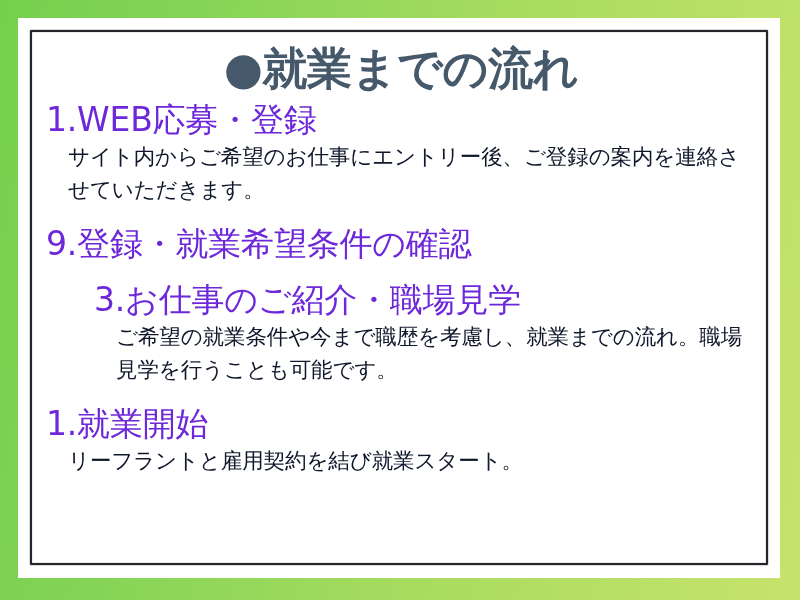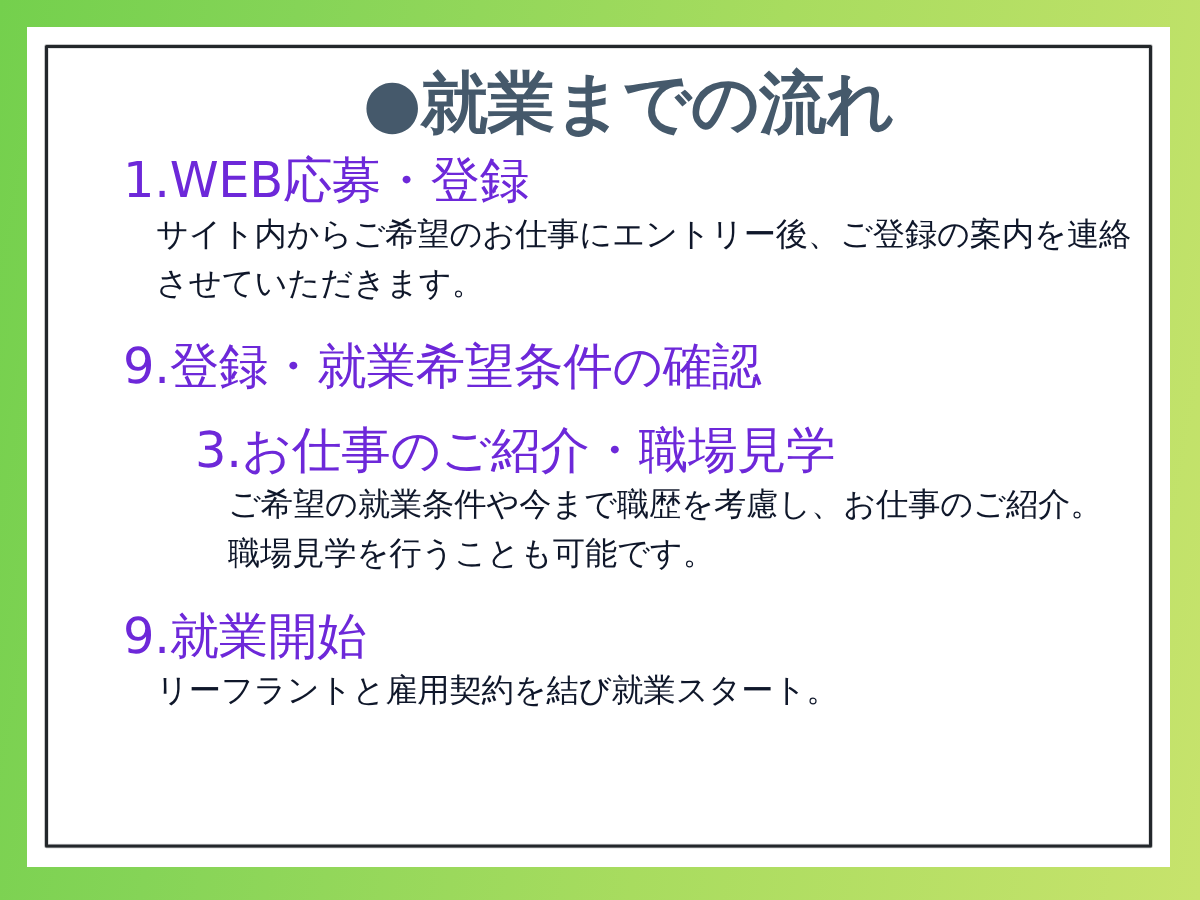--- a/index.html
+++ b/index.html
@@ -41,21 +41,20 @@
     width: 100%;
     height: 100%;
     box-sizing: border-box;
     border: 2px solid #23272b;
     border-radius: 1px;
     background: #ffffff;
     box-shadow:
       0 0 0 0.5px rgba(35,39,43,0.35),
       inset 0 0 0 0.5px rgba(35,39,43,0.18);
     overflow: hidden;
-    padding-left: 36px;
   }
   
   #framebox::before {
     content: "";
     position: absolute;
     inset: -2px;
     pointer-events: none;
     background:
       linear-gradient(to right, rgba(255,255,255,0.85) 0 3px, transparent 3px) top left / 60px 2px no-repeat,
       linear-gradient(to right, rgba(255,255,255,0.6) 0 2px, transparent 2px) top 0 right 40px / 30px 2px no-repeat,
@@ -124,24 +123,24 @@
           <h2 class="step-heading">1.WEB応募・登録</h2>
           <p class="step-body">サイト内からご希望のお仕事にエントリー後、ご登録の案内を連絡させていただきます。</p>
         </section>
 
         <section class="step" id="step-2">
           <h2 class="step-heading">9.登録・就業希望条件の確認</h2>
         </section>
 
         <section class="step" id="step-3">
           <h2 class="step-heading">3.お仕事のご紹介・職場見学</h2>
-          <p class="step-body">ご希望の就業条件や今まで職歴を考慮し、お仕事のご紹介。職場見学を行うことも可能です。</p>
+          <p class="step-body">ご希望の就業条件や今まで職歴を考慮し、就業までの流れ。職場見学を行うことも可能です。</p>
         </section>
 
         <section class="step" id="step-4">
-          <h2 class="step-heading">9.就業開始</h2>
+          <h2 class="step-heading">1.就業開始</h2>
           <p class="step-body">リーフラントと雇用契約を結び就業スタート。</p>
         </section>
 
       </div>
     </div>
   </div>
 </div>
 
 </body></html>

